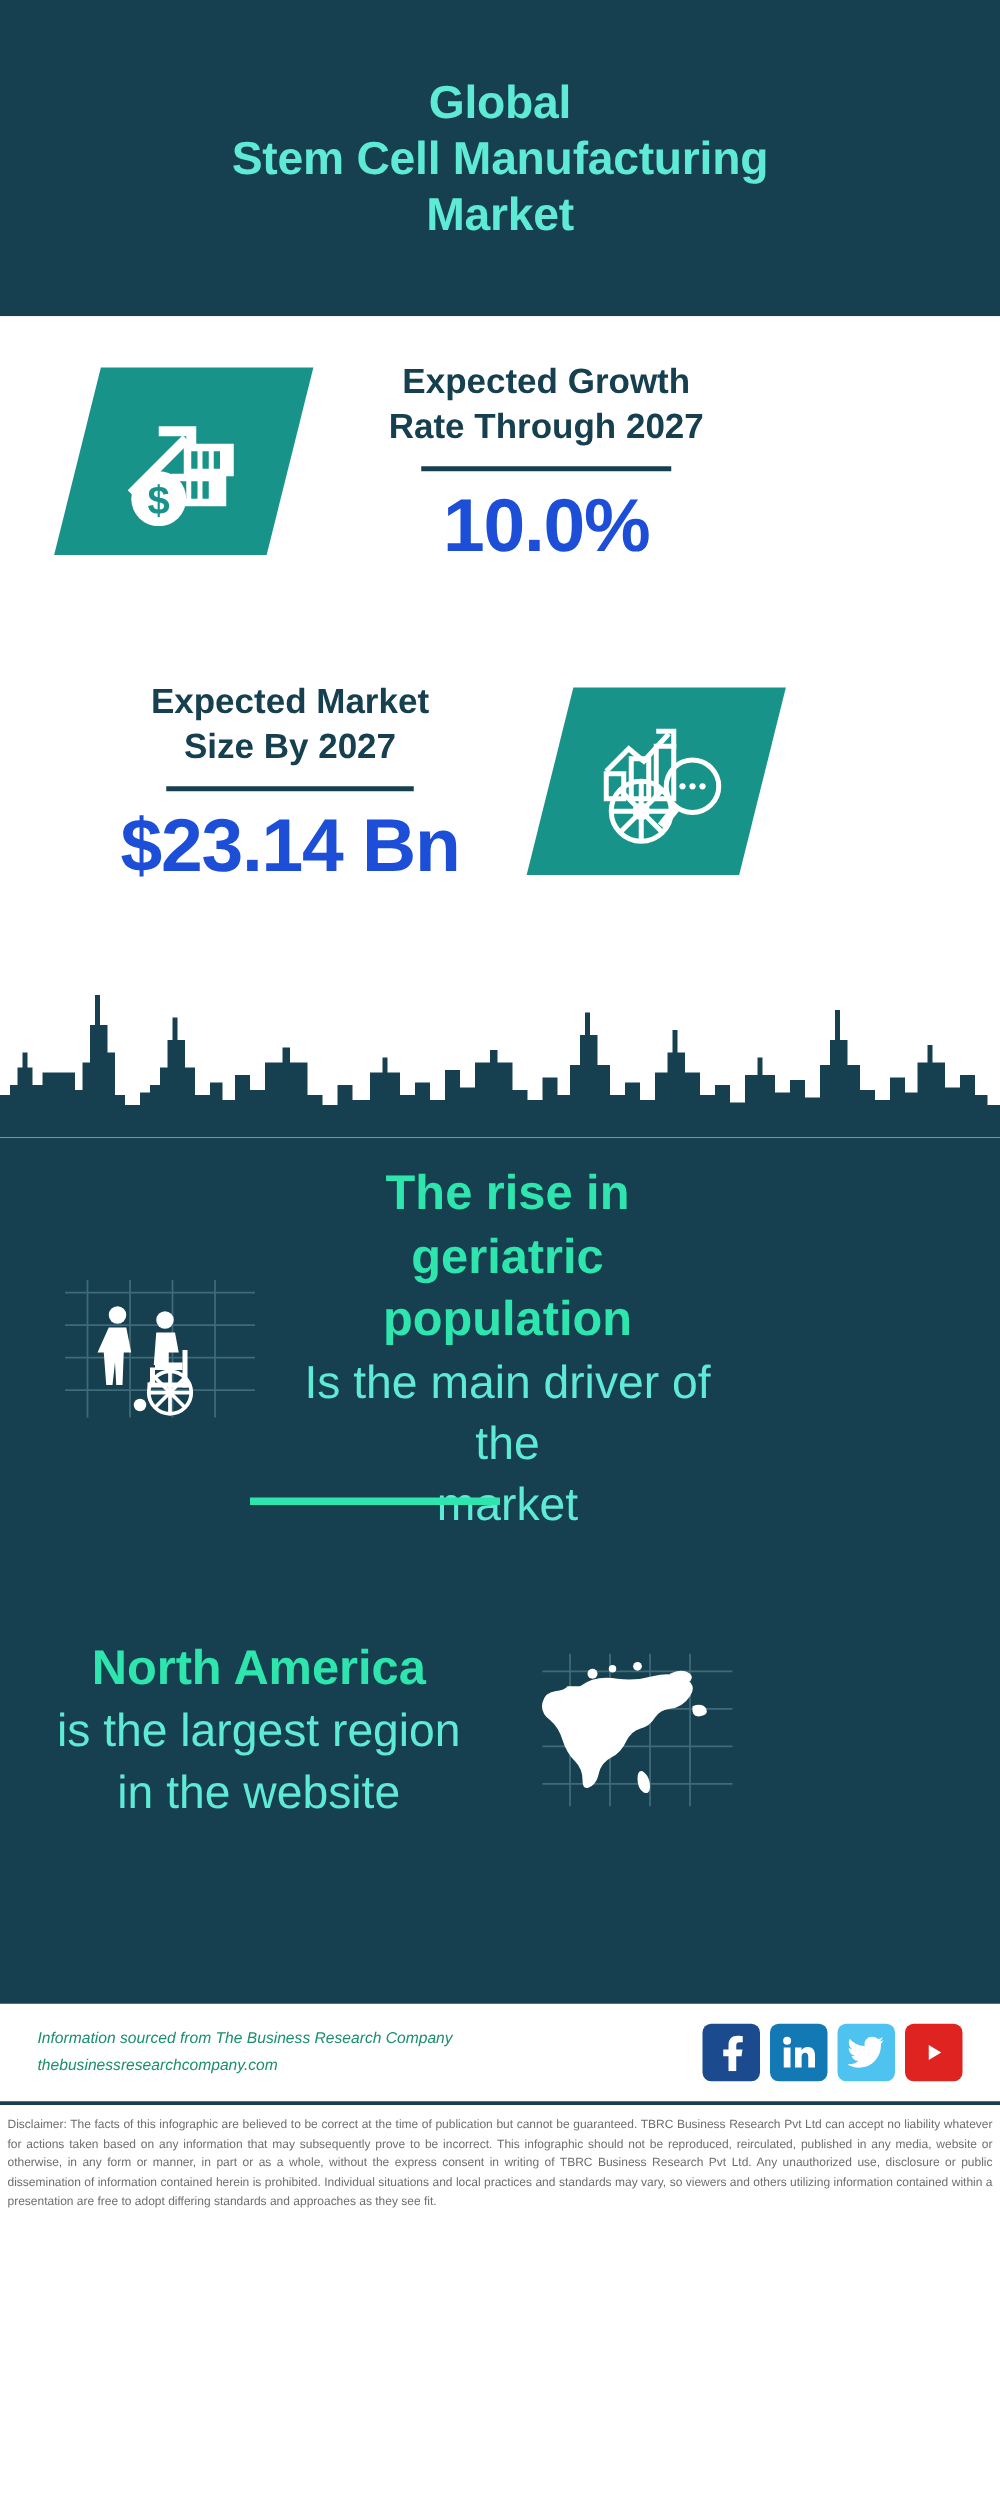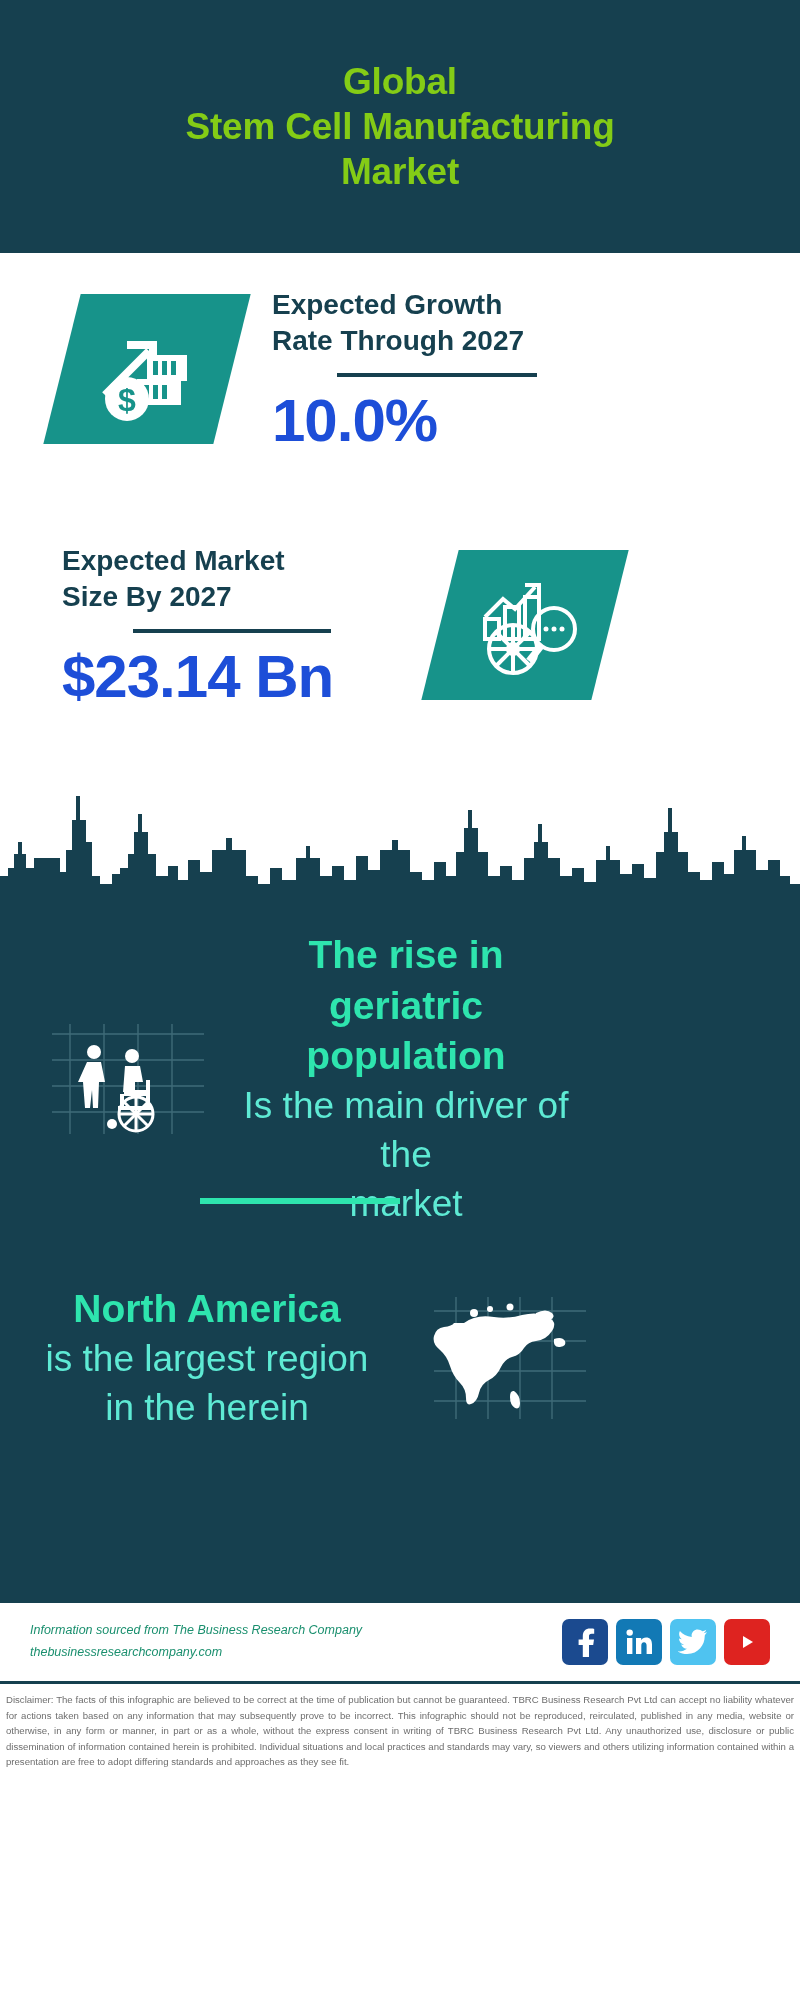--- a/index.html
+++ b/index.html
@@ -13,21 +13,21 @@
 
   
   .header{
     background:#16404f;
     height:253px;
     display:flex; align-items:center; justify-content:center;
     flex-direction:column;
     padding:0 60px;
   }
   .header h1{
-    color:#84cc16;
+    color:#5eead4;
     font-size:37px;
     font-weight:bold;
     line-height:1.22;
     text-align:center;
     letter-spacing:-0.2px;
   }
 
   
   .white-zone{
     background:#ffffff;
@@ -43,21 +43,21 @@
 
   
   .para{
     background:#17938a;
     transform:skewX(-14deg);
     display:flex; align-items:center; justify-content:center;
     flex-shrink:0;
   }
   .para > svg{ transform:skewX(14deg); }
 
-  .stat-text{ text-align:left; }
+  .stat-text{ text-align:center; }
   .stat-label{
     color:#16404f;
     font-weight:bold;
     font-size:28px;
     line-height:1.28;
   }
   .stat-rule{
     height:4px;
     background:#16404f;
     margin:14px auto 12px;
@@ -128,21 +128,21 @@
   .fact1 .grid-icon{ margin-left:48px; width:160px; height:118px; }
   .fact1 .fact-text{ margin-left:28px; width:340px; }
 
   .divider{
     position:absolute;
     top:288px; left:200px;
     width:200px; height:6px;
     background:#2ee5ae;
   }
 
-  .fact2{ position:absolute; top:374px; left:0; width:800px; }
+  .fact2{ position:absolute; top:400px; left:0; width:800px; }
   .fact2 .fact-text{ margin-left:42px; width:330px; }
   .fact2 .grid-icon{ margin-left:58px; width:160px; height:130px; }
 
   
   .source-bar{
     background:#ffffff;
     height:84px;
     display:flex; align-items:center;
     border-top:3px solid #16404f;
     border-bottom:3px solid #16404f;
@@ -324,21 +324,21 @@
     </div>
   </div>
 
   <div class="divider"></div>
 
   <div class="fact-row fact2">
     <div class="fact-text">
       <div class="fact-head">North America</div>
       <div class="fact-body">
         <span>is the largest region</span><br>
-        <span>in the herein</span>
+        <span>in the website</span>
       </div>
     </div>
     <div class="grid-icon">
       <svg width="160" height="130" viewBox="0 0 160 130">
         <g stroke="#3f6b78" stroke-width="1.4">
           <line x1="4" y1="18" x2="156" y2="18"></line>
           <line x1="4" y1="48" x2="156" y2="48"></line>
           <line x1="4" y1="78" x2="156" y2="78"></line>
           <line x1="4" y1="108" x2="156" y2="108"></line>
           <line x1="26" y1="4" x2="26" y2="126"></line>

